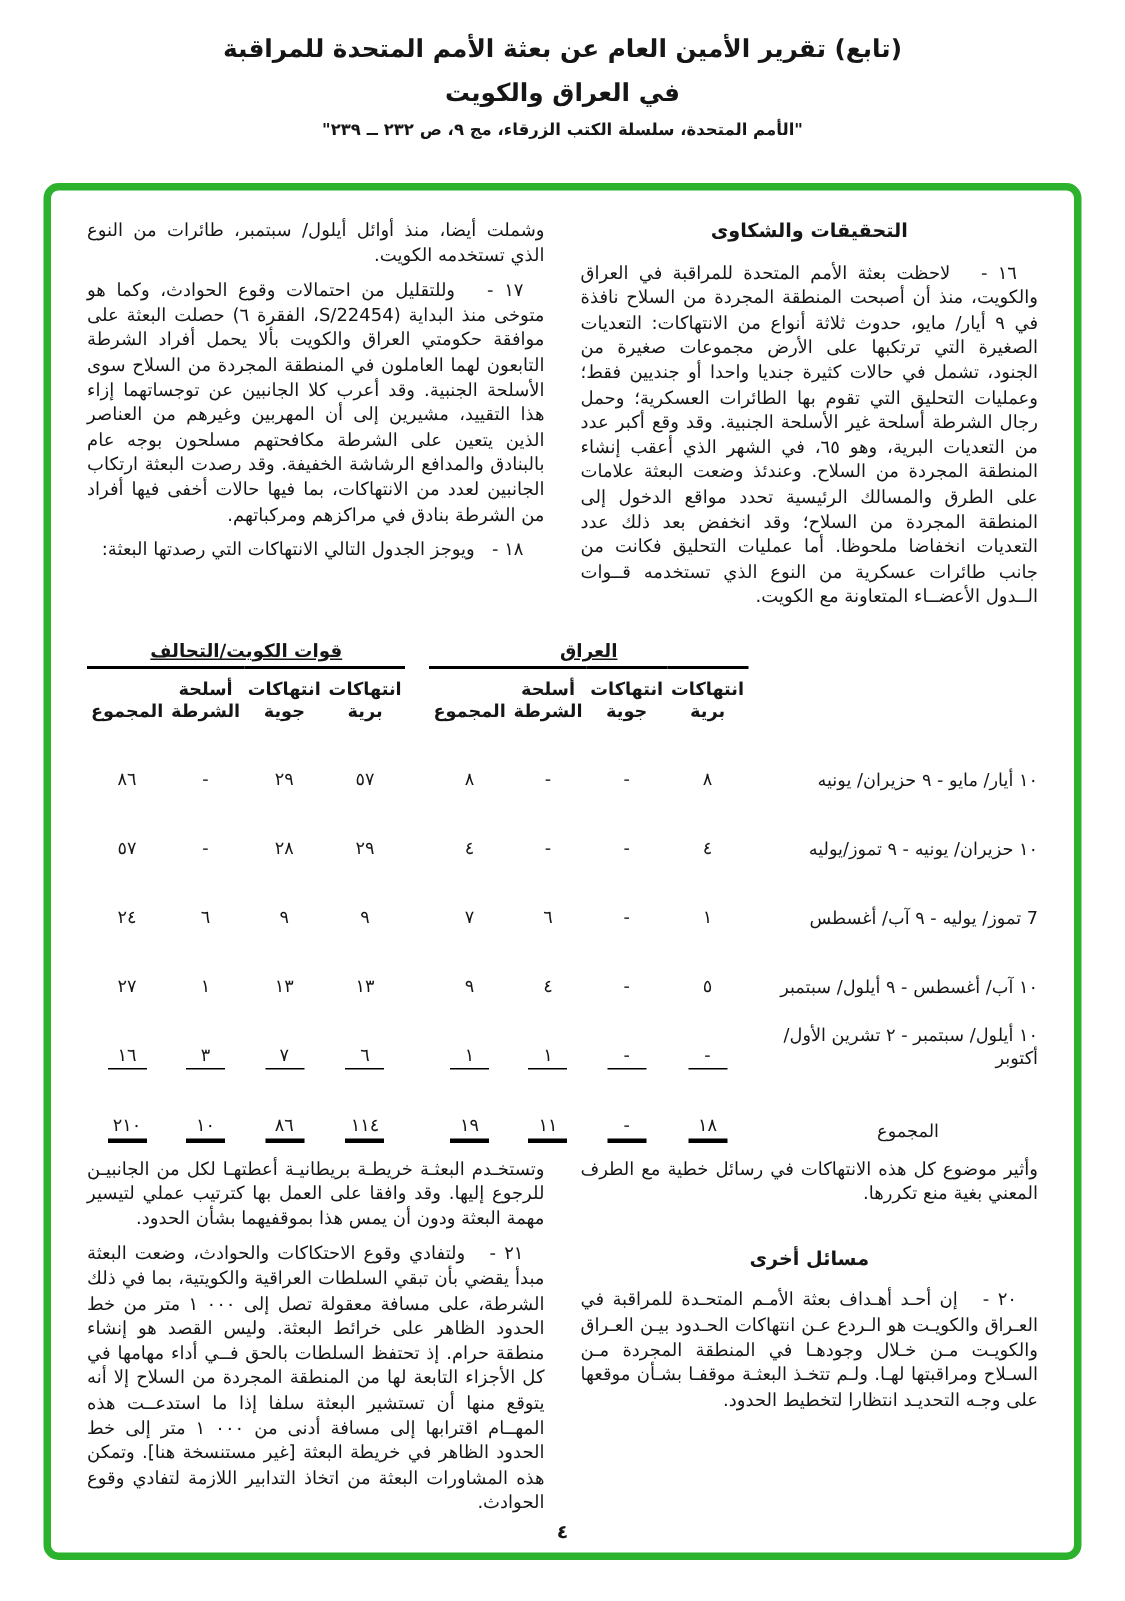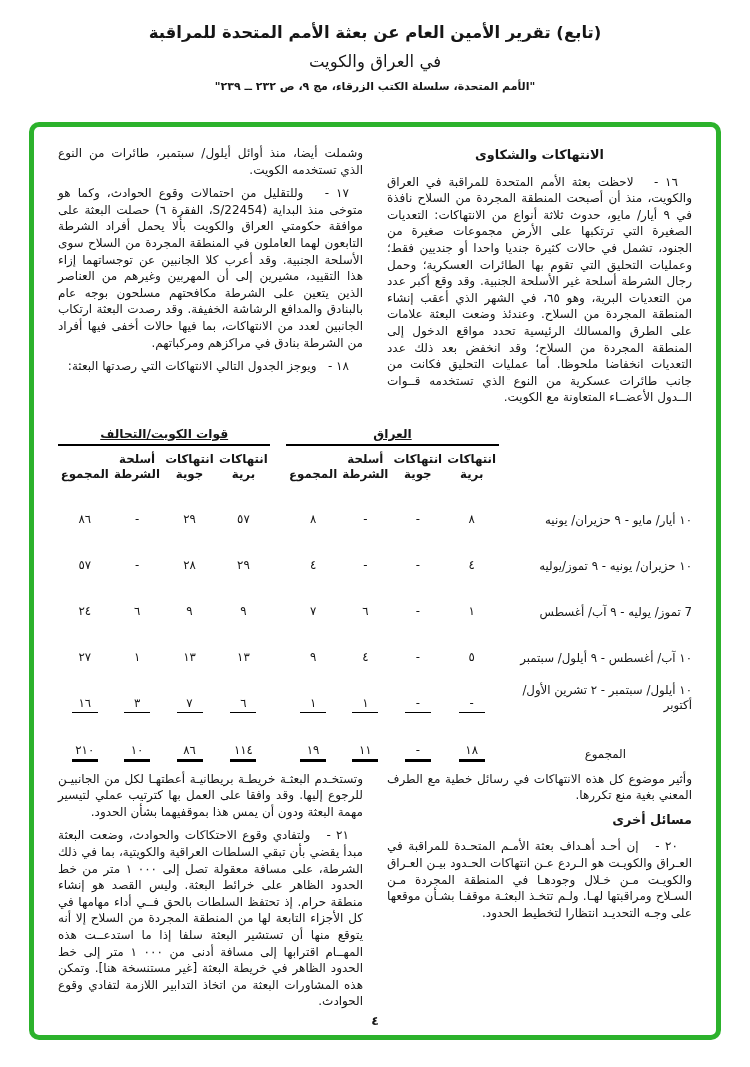--- a/index.html
+++ b/index.html
@@ -6,21 +6,21 @@
   html, body { margin: 0; padding: 0; }
   body {
     width: 750px; height: 1067px; background: #ffffff; color: #161616;
     font-family: "DejaVu Sans", sans-serif; overflow: hidden;
   }
   .page { width: 750px; height: 1052px; position: relative; }
 
   
   .hdr { text-align: center; padding-top: 22px; }
   .hdr .t1 { font-size: 16.5px; font-weight: bold; line-height: 1.3; }
-  .hdr .t2 { font-size: 16.5px; font-weight: normal; margin-top: 9px; }
+  .hdr .t2 { font-size: 16.5px; font-weight: bold; margin-top: 9px; }
   .hdr .src { font-size: 11px; font-weight: bold; margin-top: 9px; letter-spacing: 0.2px; }
 
   
   .frame {
     position: absolute; top: 122px; right: 29px; left: 29px; height: 918px;
     border: 5px solid #2cb22c; border-radius: 10px;
     padding: 18px 24px 26px; overflow: hidden; background: #fff;
   }
 
   .cols { display: flex; gap: 24px; }
@@ -55,21 +55,21 @@
   <div class="hdr">
     <div class="t1">(تابع) تقرير الأمين العام عن بعثة الأمم المتحدة للمراقبة</div>
     <div class="t2">في العراق والكويت</div>
     <div class="src">"الأمم المتحدة، سلسلة الكتب الزرقاء، مج ٩،  ص ٢٣٢ ــ ٢٣٩"</div>
   </div>
 
   <div class="frame" style="border-color: rgb(44, 178, 44);">
 
     <div class="cols">
       <div class="col">
-        <div class="sech">الانتهاكات والشكاوى</div>
+        <div class="sech">التحقيقات والشكاوى</div>
         <p class="para num">١٦ -&nbsp;&nbsp;&nbsp;لاحظت بعثة الأمم المتحدة للمراقبة في العراق والكويت، منذ أن أصبحت المنطقة المجردة من السلاح نافذة في ٩ أيار/ مايو، حدوث ثلاثة أنواع من الانتهاكات: التعديات الصغيرة التي ترتكبها على الأرض مجموعات صغيرة من الجنود، تشمل في حالات كثيرة جنديا واحدا أو جنديين فقط؛ وعمليات التحليق التي تقوم بها الطائرات العسكرية؛ وحمل رجال الشرطة أسلحة غير الأسلحة الجنبية. وقد وقع أكبر عدد من التعديات البرية، وهو ٦٥، في الشهر الذي أعقب إنشاء المنطقة المجردة من السلاح. وعندئذ وضعت البعثة علامات على الطرق والمسالك الرئيسية تحدد مواقع الدخول إلى المنطقة المجردة من السلاح؛ وقد انخفض بعد ذلك عدد التعديات انخفاضا ملحوظا. أما عمليات التحليق فكانت من جانب طائرات عسكرية من النوع الذي تستخدمه قــوات الــدول الأعضــاء المتعاونة مع الكويت.</p>
       </div>
       <div class="col">
         <p class="para">وشملت أيضا، منذ أوائل أيلول/ سبتمبر، طائرات من النوع الذي تستخدمه الكويت.</p>
         <p class="para num">١٧ -&nbsp;&nbsp;&nbsp;وللتقليل من احتمالات وقوع الحوادث، وكما هو متوخى منذ البداية (S/22454، الفقرة ٦) حصلت البعثة على موافقة حكومتي العراق والكويت بألا يحمل أفراد الشرطة التابعون لهما العاملون في المنطقة المجردة من السلاح سوى الأسلحة الجنبية. وقد أعرب كلا الجانبين عن توجساتهما إزاء هذا التقييد، مشيرين إلى أن المهربين وغيرهم من العناصر الذين يتعين على الشرطة مكافحتهم مسلحون بوجه عام بالبنادق والمدافع الرشاشة الخفيفة. وقد رصدت البعثة ارتكاب الجانبين لعدد من الانتهاكات، بما فيها حالات أخفى فيها أفراد من الشرطة بنادق في مراكزهم ومركباتهم.</p>
         <p class="para num">١٨ -&nbsp;&nbsp;&nbsp;ويوجز الجدول التالي الانتهاكات التي رصدتها البعثة:</p>
       </div>
     </div>
 
     <table class="vtable">
@@ -189,21 +189,21 @@
             <td class="numcell"><span class="cellv u2">٨٦</span></td>
             <td class="numcell"><span class="cellv u2">١٠</span></td>
             <td class="numcell"><span class="cellv u2">٢١٠</span></td>
           </tr>
         </tbody>
     </table>
 
     <div class="cols">
       <div class="col">
         <p class="para">وأثير موضوع كل هذه الانتهاكات في رسائل خطية مع الطرف المعني بغية منع تكررها.</p>
-        <div class="sech" style="margin-top:8px;text-align:right;">مسائل أخرى</div>
+        <div class="sech" style="margin-top:28px;">مسائل أخرى</div>
         <p class="para num">٢٠ -&nbsp;&nbsp;&nbsp;إن أحـد أهـداف بعثة الأمـم المتحـدة للمراقبة في العـراق والكويـت هو الـردع عـن انتهاكات الحـدود بيـن العـراق والكويـت مـن خـلال وجودهـا في المنطقة المجردة مـن السـلاح ومراقبتها لهـا. ولـم تتخـذ البعثـة موقفـا بشـأن موقعها على وجـه التحديـد انتظارا لتخطيط الحدود.</p>
       </div>
       <div class="col">
         <p class="para">وتستخـدم البعثـة خريطـة بريطانيـة أعطتهـا لكل من الجانبيـن للرجوع إليها. وقد وافقا على العمل بها كترتيب عملي لتيسير مهمة البعثة ودون أن يمس هذا بموقفيهما بشأن الحدود.</p>
         <p class="para num">٢١ -&nbsp;&nbsp;&nbsp;ولتفادي وقوع الاحتكاكات والحوادث، وضعت البعثة مبدأ يقضي بأن تبقي السلطات العراقية والكويتية، بما في ذلك الشرطة، على مسافة معقولة تصل إلى ١&nbsp;٠٠٠ متر من خط الحدود الظاهر على خرائط البعثة. وليس القصد هو إنشاء منطقة حرام. إذ تحتفظ السلطات بالحق فــي أداء مهامها في كل الأجزاء التابعة لها من المنطقة المجردة من السلاح إلا أنه يتوقع منها أن تستشير البعثة سلفا إذا ما استدعــت هذه المهــام اقترابها إلى مسافة أدنى من ١&nbsp;٠٠٠ متر إلى خط الحدود الظاهر في خريطة البعثة [غير مستنسخة هنا]. وتمكن هذه المشاورات البعثة من اتخاذ التدابير اللازمة لتفادي وقوع الحوادث.</p>
       </div>
     </div>
 
     <div class="pagenum">٤</div>
   </div>

